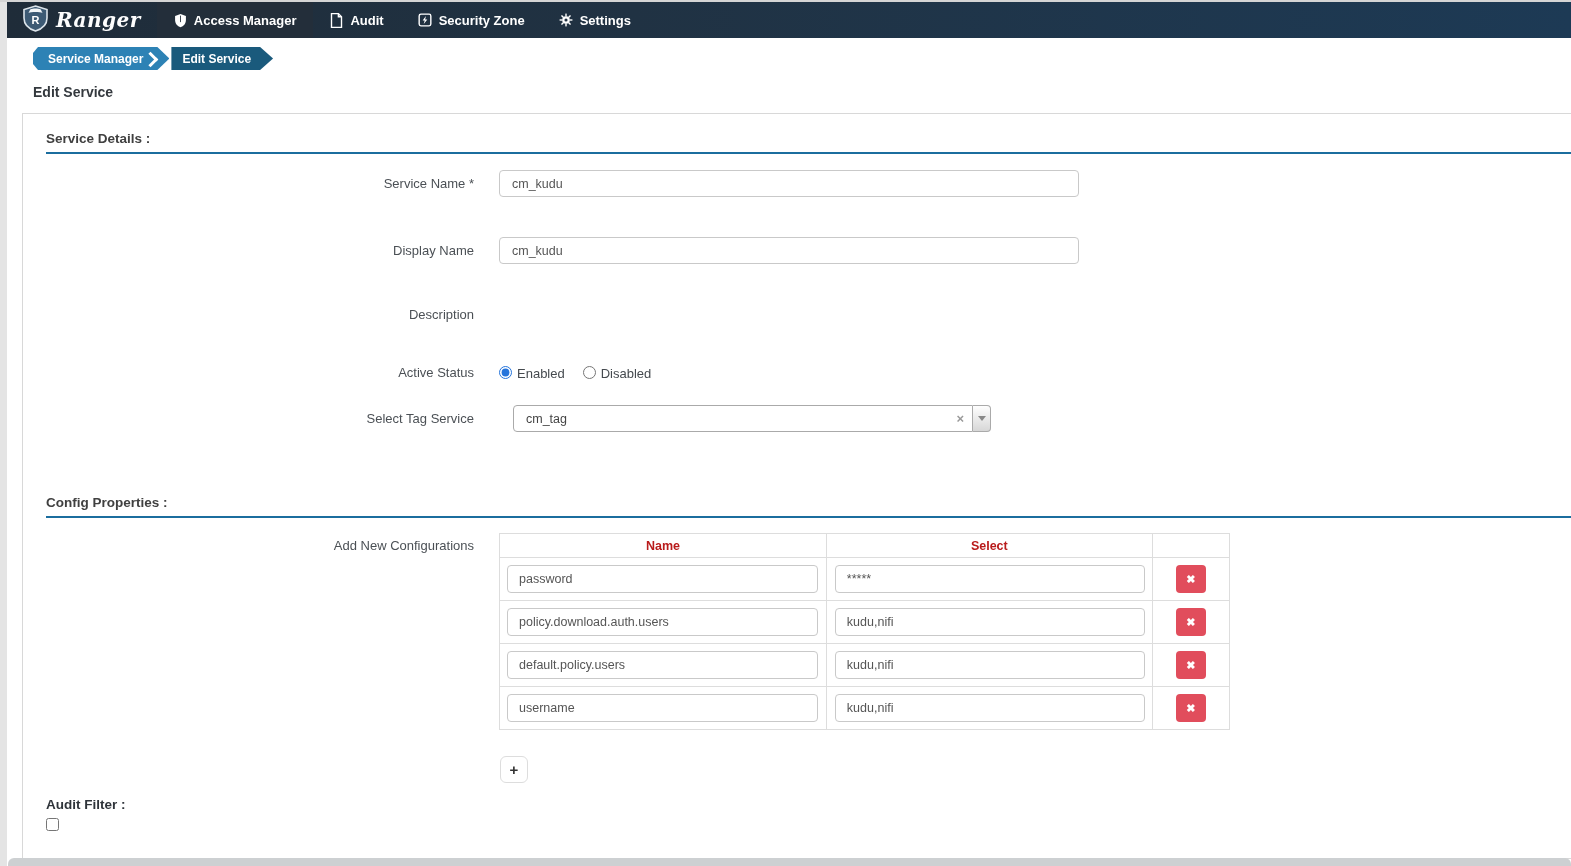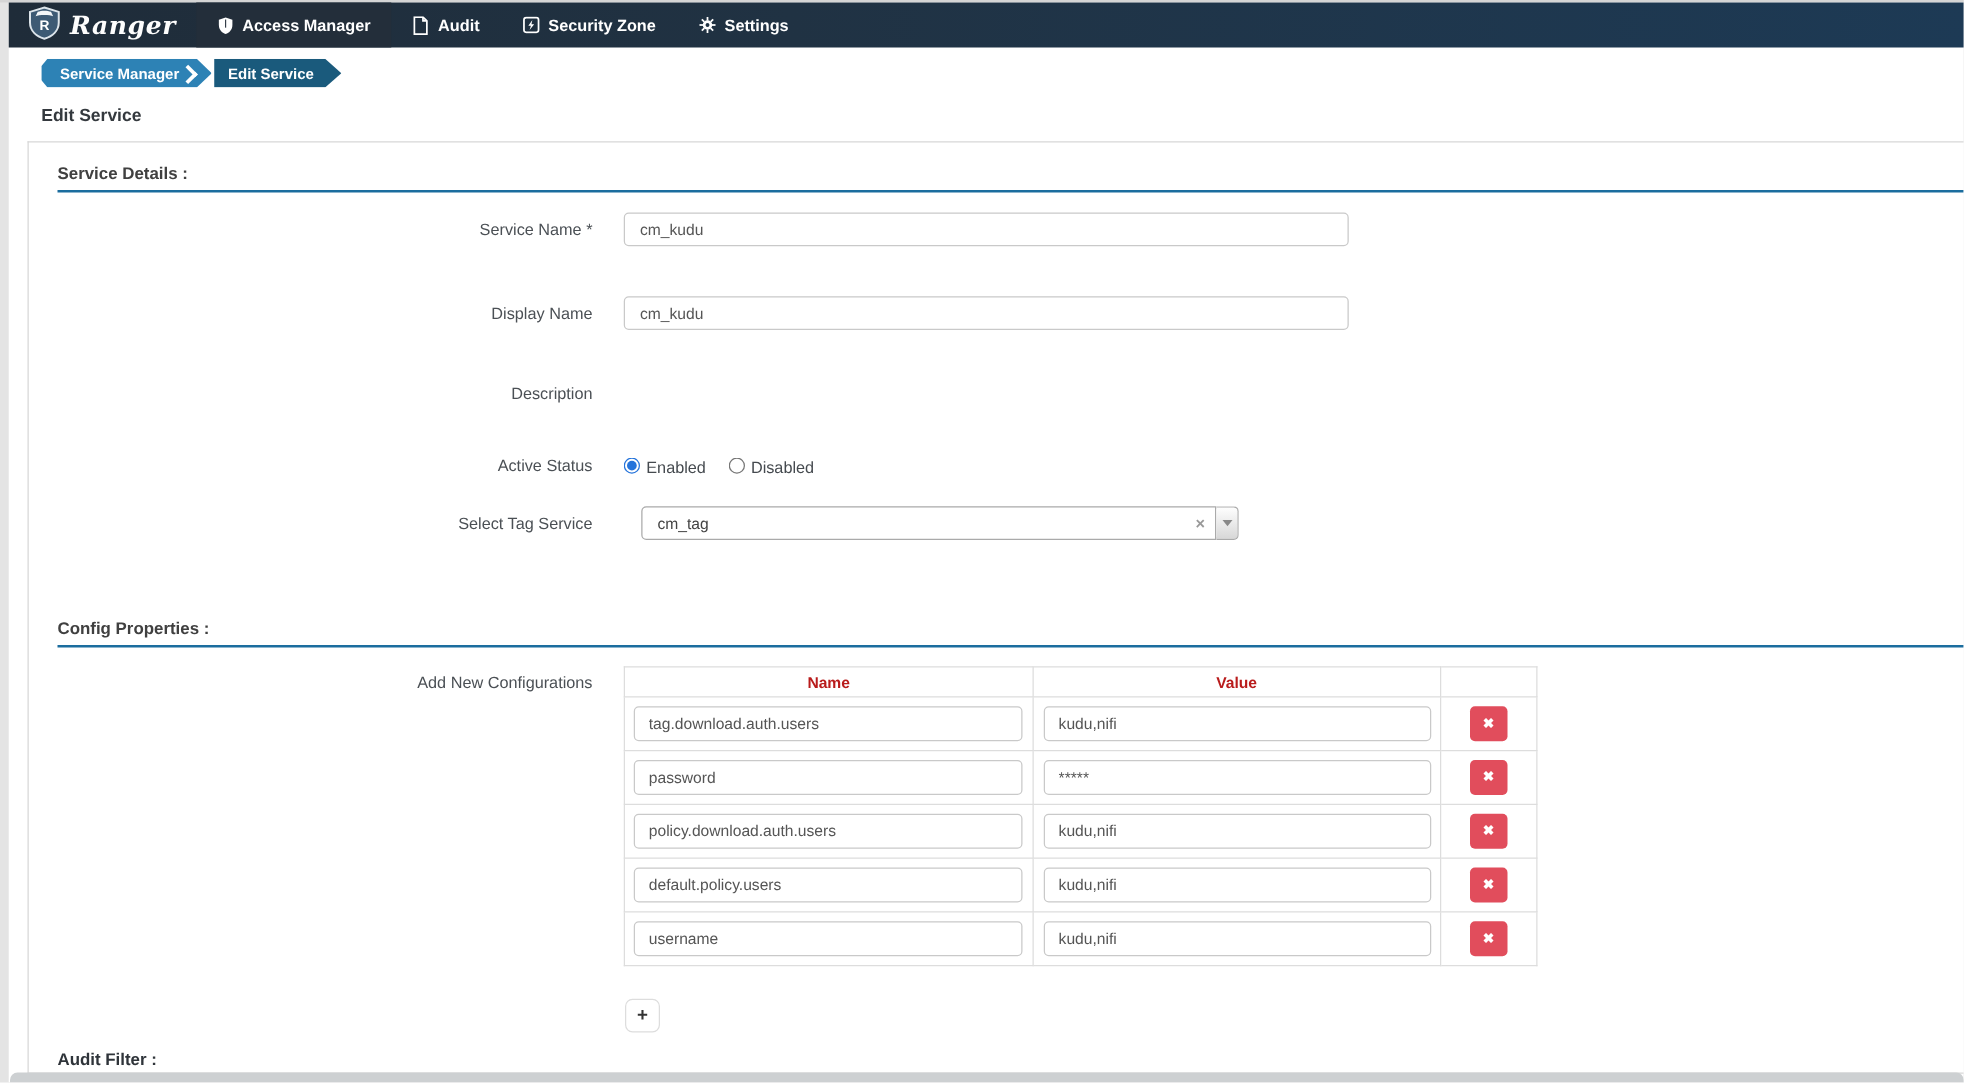--- a/index.html
+++ b/index.html
@@ -312,32 +312,25 @@
     <div class="section-title mt41" style="margin-top:63px;">Config Properties :</div>
     <div class="section-rule"></div>
 
     <div class="cfg-wrap">
       <div class="lbl" style="padding-top:5px;">Add New Configurations</div>
       <div class="ctrl">
         <table class="cfg">
           <thead>
             <tr>
               <th class="col-name">Name</th>
-              <th class="col-value">Value</th>
+              <th class="col-value">Select</th>
               <th class="col-act"></th>
             </tr>
           </thead>
           <tbody>
-            <tr>
-              <td><input class="cell-input" type="text" value="tag.download.auth.users" style=""></td>
-              <td class="val-cell"><input class="cell-input" type="text" value="kudu,nifi" style=""></td>
-              <td>
-                  <button class="del-btn">✖</button>
-                </td>
-            </tr>
             <tr>
               <td><input class="cell-input" type="text" value="password" style=""></td>
               <td class="val-cell"><input class="cell-input" type="text" value="*****" style=""></td>
               <td>
                   <button class="del-btn">✖</button>
                 </td>
             </tr>
             <tr>
               <td><input class="cell-input" type="text" value="policy.download.auth.users" style=""></td>
               <td class="val-cell"><input class="cell-input" type="text" value="kudu,nifi" style=""></td>

